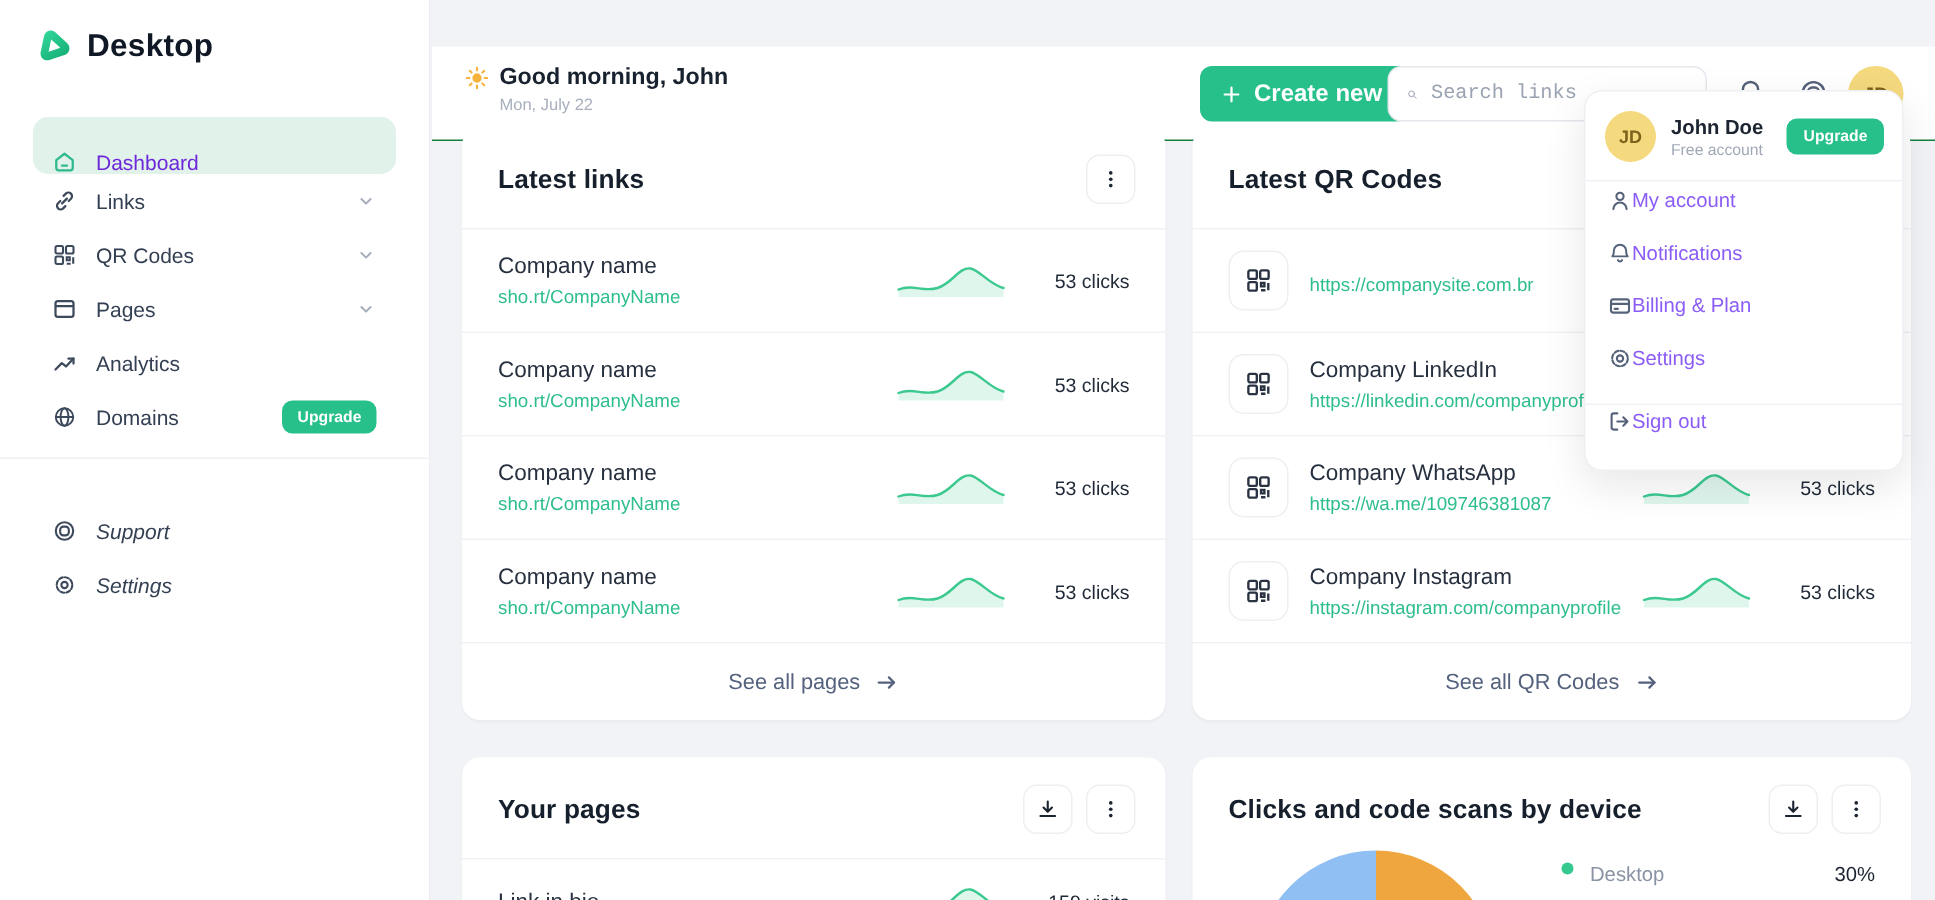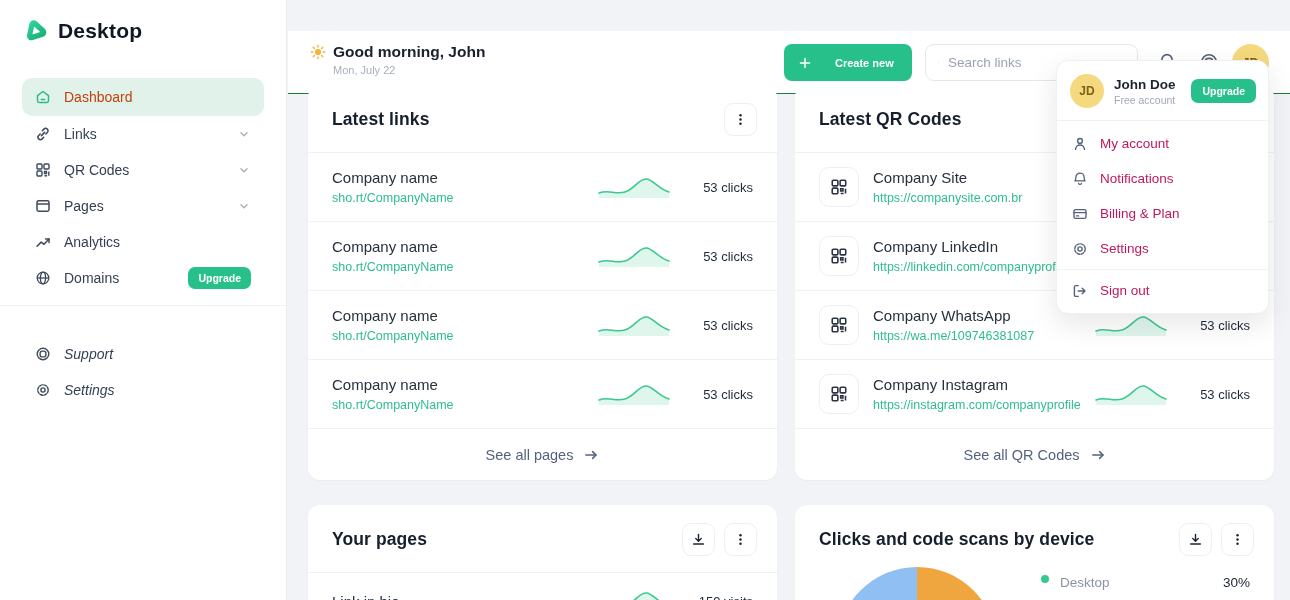--- a/index.html
+++ b/index.html
@@ -18,49 +18,49 @@
   }
   svg{ display:block; }
 
   
   .sidebar{ position:absolute; left:0; top:0; width:287px; height:600px; background:#fff; border-right:1px solid #ECEDF0; }
   .logo{ display:flex; align-items:center; gap:8px; padding:17px 0 0 22px; }
   .logo-text{ font-size:21px; font-weight:800; color:#101826; letter-spacing:.2px; }
   .nav{ position:absolute; top:78px; left:0; right:0; }
   .nav-item{ height:36px; margin:0 22px; padding:0 13px; display:flex; align-items:center; gap:13px; border-radius:10px; font-size:14px; color:var(--ink-soft); cursor:pointer; }
   .nav-item .ni{ color:#3D4A5C; }
-  .nav-item.active{ height:38px; background:var(--accent-light); color:#c2410c; }
+  .nav-item.active{ height:38px; background:var(--accent-light); color:#6d28d9;align-items:flex-end; }
   .nav-item.active .ni{ color:#2FB98E; }
   .nav-chevron{ margin-left:auto; color:#A6AEBC; }
   .nav-badge{ margin-left:auto; background:var(--accent); color:#fff; font-size:10.5px; font-weight:700; padding:5px 10px; border-radius:7px; }
   .side-divider{ position:absolute; top:305px; left:0; right:0; height:1px; background:#EEF0F2; }
   .nav-footer{ position:absolute; top:336px; left:0; right:0;font-style:italic; }
 
   
   .header{ position:absolute; left:288px; top:0; width:1002px; height:63px; background:#fff; border-bottom:1px solid #15803d;margin-top:31px; }
   .greeting{ position:absolute; left:22px; top:12px; }
   .greet-row{ display:flex; align-items:center; gap:7px; }
   .greet-title{ font-size:15.5px; font-weight:700; color:#18212E; }
   .greet-date{ font-size:11px; color:#A7AFBD; margin:3px 0 0 23px; }
-  .create-btn{ position:absolute; left:496px; top:13px; height:37px; padding:0 18px 0 14px; background:var(--accent); color:#fff; border:none; border-radius:8px; font-size:11px; font-weight:600; font-family:inherit; display:flex; align-items:center; gap:23px; cursor:pointer; }
+  .create-btn{ position:absolute; left:512px; top:13px; height:37px; padding:0 18px 0 14px; background:var(--accent); color:#fff; border:none; border-radius:8px; font-size:16px; font-weight:600; font-family:inherit; display:flex; align-items:center; gap:8px; cursor:pointer; }
   .search-box{ position:absolute; left:637px; top:13px; width:213px; height:37px; border:1px solid #E4E7EC; border-radius:9px; background:#fff; display:flex; align-items:center; padding:0 12px; gap:9px; color:#9AA3B2; }
-  .search-box input{ border:none; outline:none; flex:1; font-size:13.5px; font-family:Liberation Sans, sans-serif; color:#333F52; background:transparent; }
+  .search-box input{ border:none; outline:none; flex:1; font-size:13.5px; font-family:Liberation Mono, monospace; color:#333F52; background:transparent; }
   .search-box input::placeholder{ color:#9AA3B2; }
   .icon-btn{ position:absolute; top:21px; background:none; border:none; color:#55627A; cursor:pointer; padding:0; }
   .avatar{ position:absolute; left:944px; top:13px; width:37px; height:37px; border-radius:50%; background:var(--avatar-bg); color:var(--avatar-ink); font-size:13px; font-weight:700; display:flex; align-items:center; justify-content:center; cursor:pointer; }
 
   
   .dropdown{ position:absolute; left:1056px; top:60px; width:213px; background:#fff; border:1px solid #EEF0F3; border-radius:12px; box-shadow:0 10px 28px rgba(16,24,40,.10); z-index:10; overflow:hidden; }
   .dd-head{ display:flex; align-items:center; gap:10px; padding:13px 12px 12px 13px; border-bottom:1px solid #F0F1F4; }
   .dd-avatar{ width:34px; height:34px; border-radius:50%; background:var(--avatar-bg); color:var(--avatar-ink); font-size:12px; font-weight:700; display:flex; align-items:center; justify-content:center; flex:none; }
   .dd-name{ font-size:13.5px; font-weight:700; color:#1B2430; }
   .dd-plan{ font-size:10.5px; color:#A0A8B6; margin-top:2px; }
   .dd-upgrade{ margin-left:auto; background:var(--accent); color:#fff; border:none; font-family:inherit; font-size:10.5px; font-weight:700; padding:6px 11px; border-radius:7px; cursor:pointer; }
   .dd-menu{ padding:5px 0; }
-  .dd-item{ height:35px; display:flex; align-items:center; gap:12px; padding:0 15px; font-size:13.5px; color:#be185d; cursor:pointer; }
+  .dd-item{ height:35px; display:flex; padding:0 15px; font-size:13.5px; color:#8b5cf6; cursor:pointer; }
   .dd-item .ni{ color:#55627A; }
   .dd-sep{ height:1px; background:#F0F1F4; margin:3px 0; }
 
   
   .card{ position:absolute; background:#fff; border-radius:12px; box-shadow:0 1px 2px rgba(16,24,40,.04); }
   .card-links{ left:308px; top:85px; width:469px; height:395px; }
   .card-qr{ left:795px; top:85px; width:479px; height:395px; }
   .card-pages{ left:308px; top:505px; width:469px; height:200px; overflow:hidden; }
   .card-devices{ left:795px; top:505px; width:479px; height:200px; overflow:hidden; }
   .card-head{ display:flex; align-items:center; padding:18px 20px 16px 24px; border-bottom:1px solid var(--line); }
@@ -410,21 +410,20 @@
         </button>
     </div>
   </div>
   <div class="row">
     <div class="qr-box">
         <svg width="18" height="18">
           <use href="#i-qr"></use>
         </svg>
       </div>
     <div class="row-main">
-        <div class="row-name">Company Site</div>
         <div class="row-url">https://companysite.com.br</div>
       </div>
     <svg class="row-spark" width="74" height="28">
         <use href="#spark"></use>
       </svg>
     <span class="row-clicks">53 clicks</span>
   </div>
   <div class="row">
     <div class="qr-box">
         <svg width="18" height="18">

